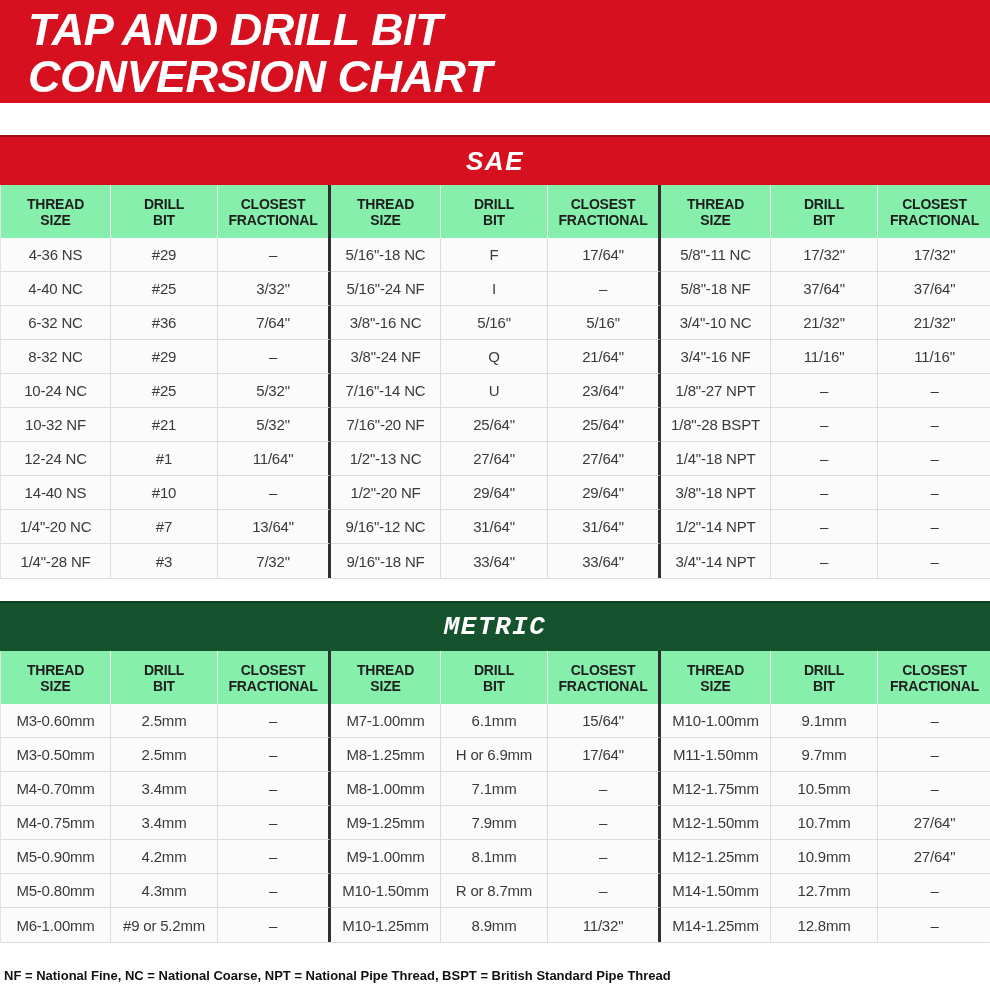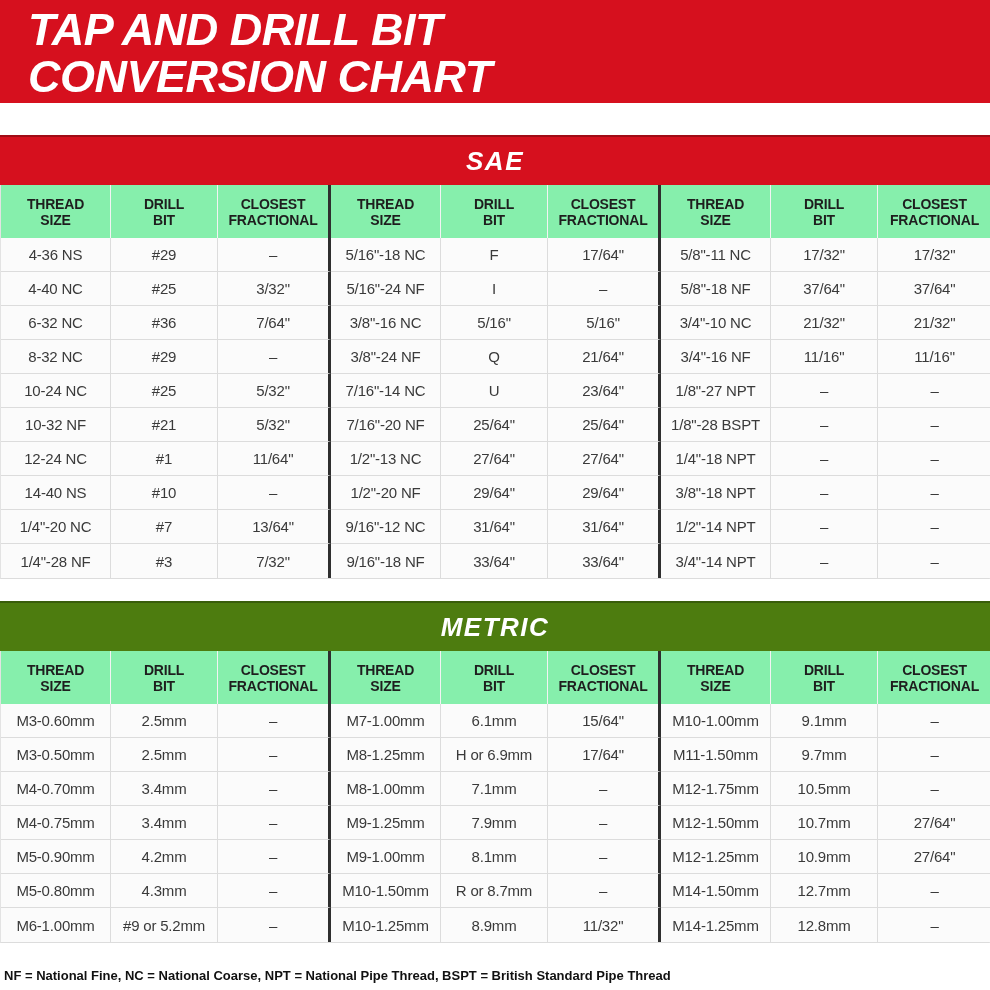--- a/index.html
+++ b/index.html
@@ -277,21 +277,21 @@
             <div class="tcell">–</div>
             <div class="tcell">–</div>
           </div>
         </div>
     </div>
   </section>
 
   <div class="gap-2"></div>
 
   <section>
-    <div class="table-band" style="background: #4d7c0f;">
+    <div class="table-band" style="background: #14532d; font-family: Liberation Mono, monospace;">
       <span class="band-label">METRIC</span>
     </div>
     <div class="table-wrap">
       <div class="header-row">
           <div class="hcell">
             <div>THREAD</div>
             <div>SIZE</div>
           </div>
           <div class="hcell">
             <div>DRILL</div>

